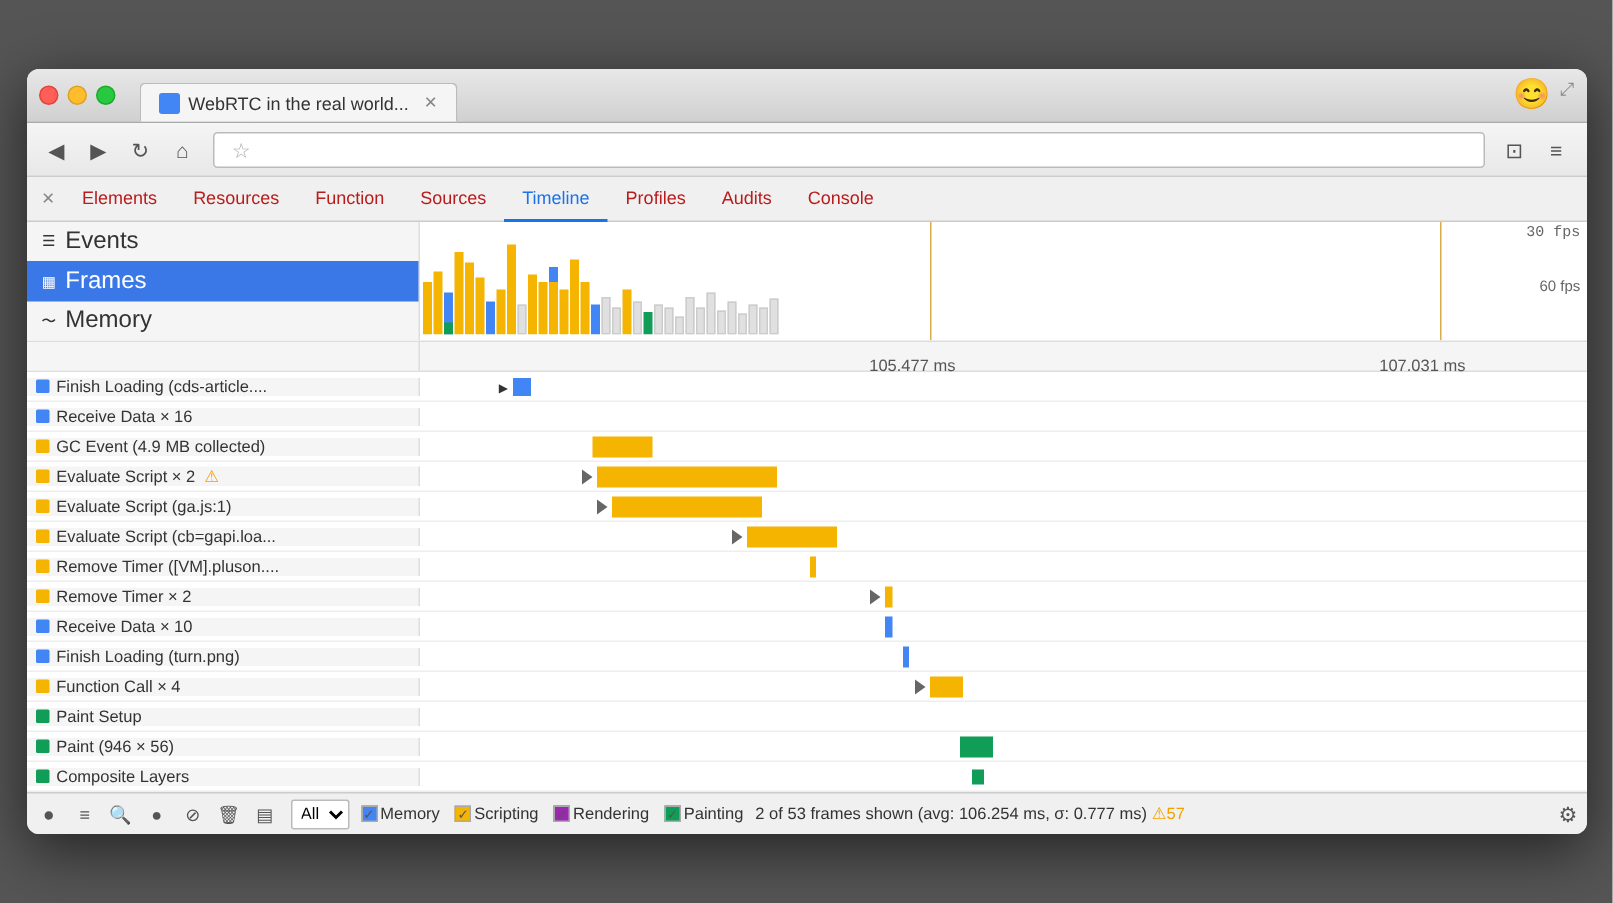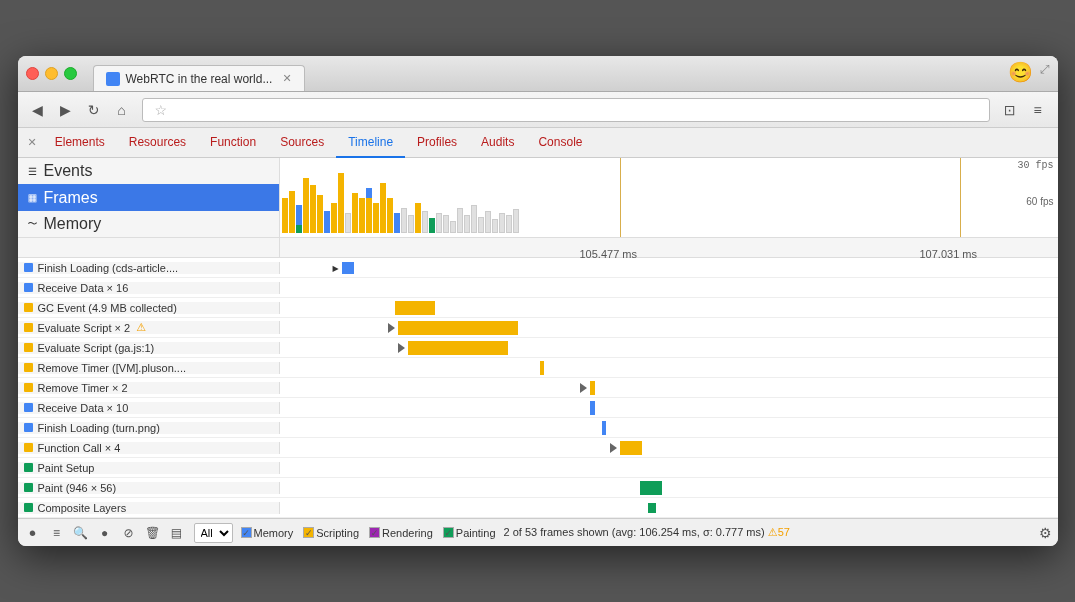--- a/index.html
+++ b/index.html
@@ -500,20 +500,30 @@
             <div class="event-label">
               <div class="color-dot" style="background:#f4b400;"></div>
               <span>Evaluate Script (ga.js:1)</span>
             </div>
             <div class="event-bar-area">
               <div style="position:absolute;left:118px;top:5px;width:0;height:0;border-top:5px solid transparent;border-bottom:5px solid transparent;border-left:7px solid #666;"></div>
               <div style="position:absolute;left:128px;top:3px;height:14px;width:100px;background:#f4b400;"></div>
             </div>
           </div>
 
+          <div class="event-row">
+            <div class="event-label">
+              <div class="color-dot" style="background:#f4b400;"></div>
+              <span>Evaluate Script (cb=gapi.loa...</span>
+            </div>
+            <div class="event-bar-area">
+              <div style="position:absolute;left:208px;top:5px;width:0;height:0;border-top:5px solid transparent;border-bottom:5px solid transparent;border-left:7px solid #666;"></div>
+              <div style="position:absolute;left:218px;top:3px;height:14px;width:60px;background:#f4b400;"></div>
+            </div>
+          </div>
 
           <div class="event-row">
             <div class="event-label">
               <div class="color-dot" style="background:#f4b400;"></div>
               <span>Remove Timer ([VM].pluson....</span>
             </div>
             <div class="event-bar-area">
               <div style="position:absolute;left:260px;top:3px;height:14px;width:4px;background:#f4b400;"></div>
             </div>
           </div>

